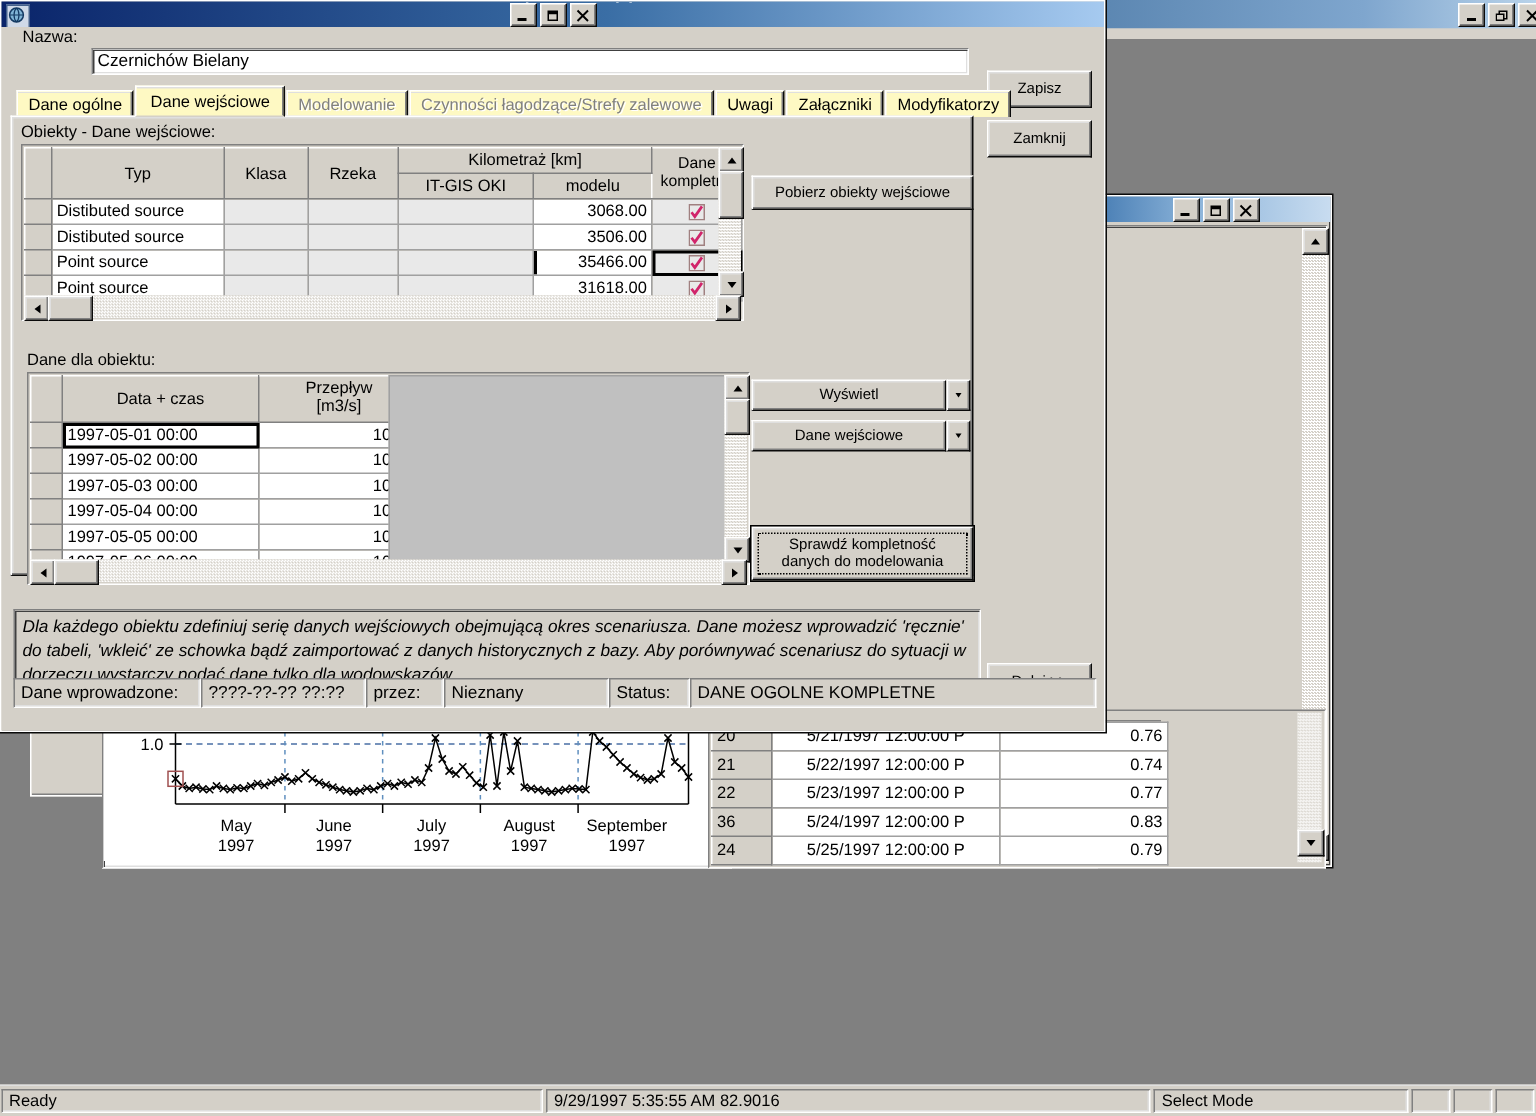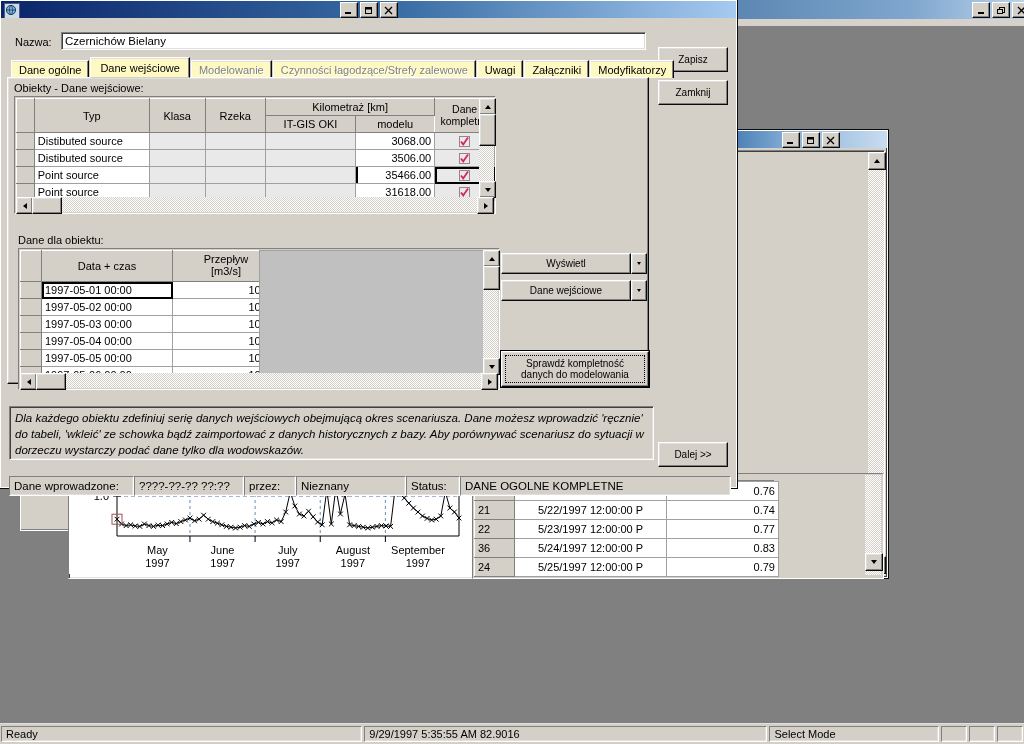--- a/index.html
+++ b/index.html
@@ -115,21 +115,21 @@
 
   
   .chk{display:inline-block;width:11px;height:11px;position:relative;}
 
   
   #descbox{position:absolute;left:8px;top:388px;width:645px;height:54px;
            padding:4px 5px;box-sizing:border-box;font-size:11.5px;line-height:1.38;
            background:#d4d0c8;color:#000;font-style:italic;}
 
   
-  #statusstrip{position:absolute;left:8px;top:458px;width:722px;height:20px;display:flex;align-items:stretch;}
+  #statusstrip{position:absolute;left:8px;top:434px;width:722px;height:20px;display:flex;align-items:stretch;}
   .ss-cell{display:flex;align-items:center;padding:0 4px;font-size:11.5px;white-space:nowrap;
            background:#d4d0c8;}
   .ss-sunken{border:1px solid #808080;border-right-color:#fff;border-bottom-color:#fff;
              box-shadow:inset -1px -1px 0 #dfdfdf;}
 
   
   #appstatus{position:absolute;left:0;bottom:0;width:1024px;height:20px;background:#d4d0c8;
              border-top:1px solid #dfdfdf;display:flex;align-items:center;}
   .spane{height:16px;margin:2px 1px;display:flex;align-items:center;padding:0 4px;
          border:1px solid #808080;border-right-color:#fff;border-bottom-color:#fff;
@@ -378,21 +378,21 @@
       <div class="tb-btn">
           <svg width="9" height="9">
             <path d="M1 1 L8 8 M8 1 L1 8" stroke="#000" stroke-width="1.3"></path>
           </svg>
         </div>
     </div>
   </div>
 
   <div class="dlgbody">
 
-    <div class="lbl" style="left:14px;top:18px;">Nazwa:</div>
+    <div class="lbl" style="left:14px;top:1px;">Nazwa:</div>
     <div class="sunken" id="nazwa-input" style="top:14px;">
         <span>Czernichów Bielany</span>
       </div>
 
     <div class="btn abs" style="left:657px;top:29px;width:68px;height:23px;">
       <span>Zapisz</span>
     </div>
     <div class="btn abs" style="left:657px;top:62px;width:68px;height:23px;">
       <span>Zamknij</span>
     </div>
@@ -511,20 +511,23 @@
           <div class="sb-arrow" style="left:0;top:0;">
               <div class="tri left"></div>
             </div>
           <div class="sb-arrow" style="right:0;top:0;">
               <div class="tri right"></div>
             </div>
           <div class="sb-thumb" style="left:16px;top:0;width:28px;height:15px;"></div>
         </div>
       </div>
 
+      <div class="btn abs" style="left:493px;top:39px;width:146px;height:21px;">
+        <span>Pobierz obiekty wejściowe</span>
+      </div>
 
       <div class="lbl" style="left:10px;top:156px;">Dane dla obiektu:</div>
 
       <div class="abs" style="left:10px;top:170px;width:480px;height:140px;background:#d4d0c8;
                   border-top:1px solid #808080;border-left:1px solid #808080;
                   border-right:1px solid #fff;border-bottom:1px solid #fff;">
         <table class="grid abs" id="objdatagrid" style="left:1px;top:1px;">
             <tbody>
               <tr>
                 <th class="rowhdr" style="width: 14px;"></th>

